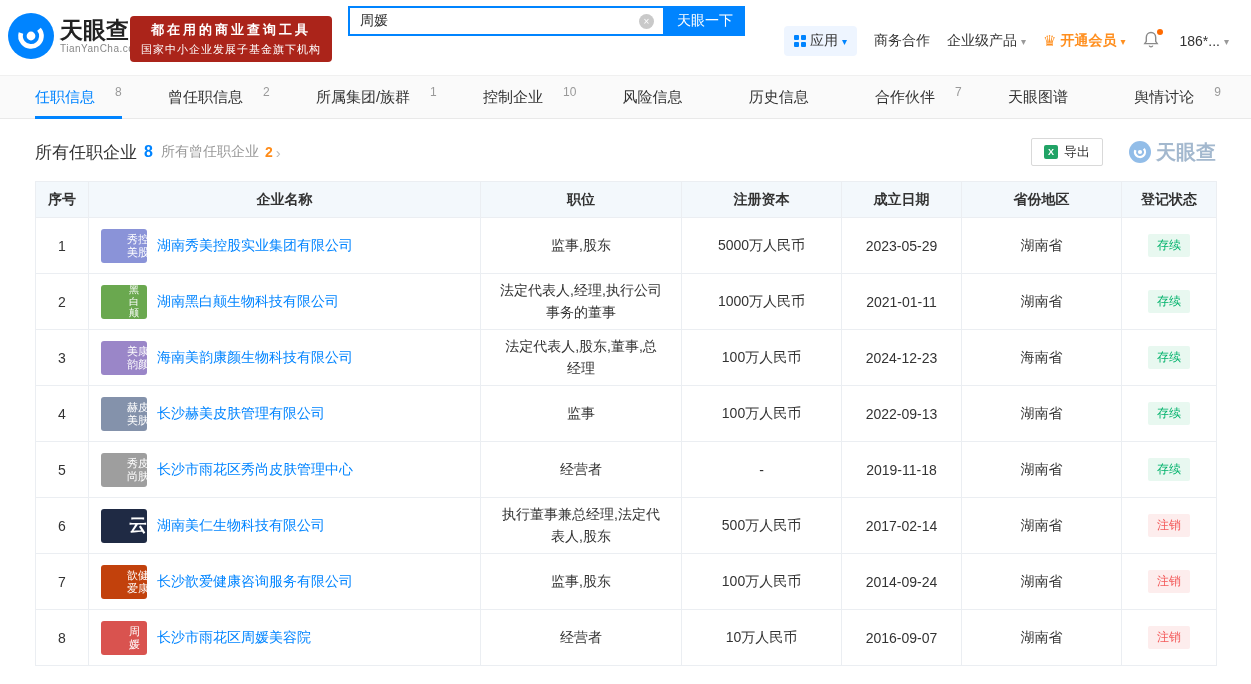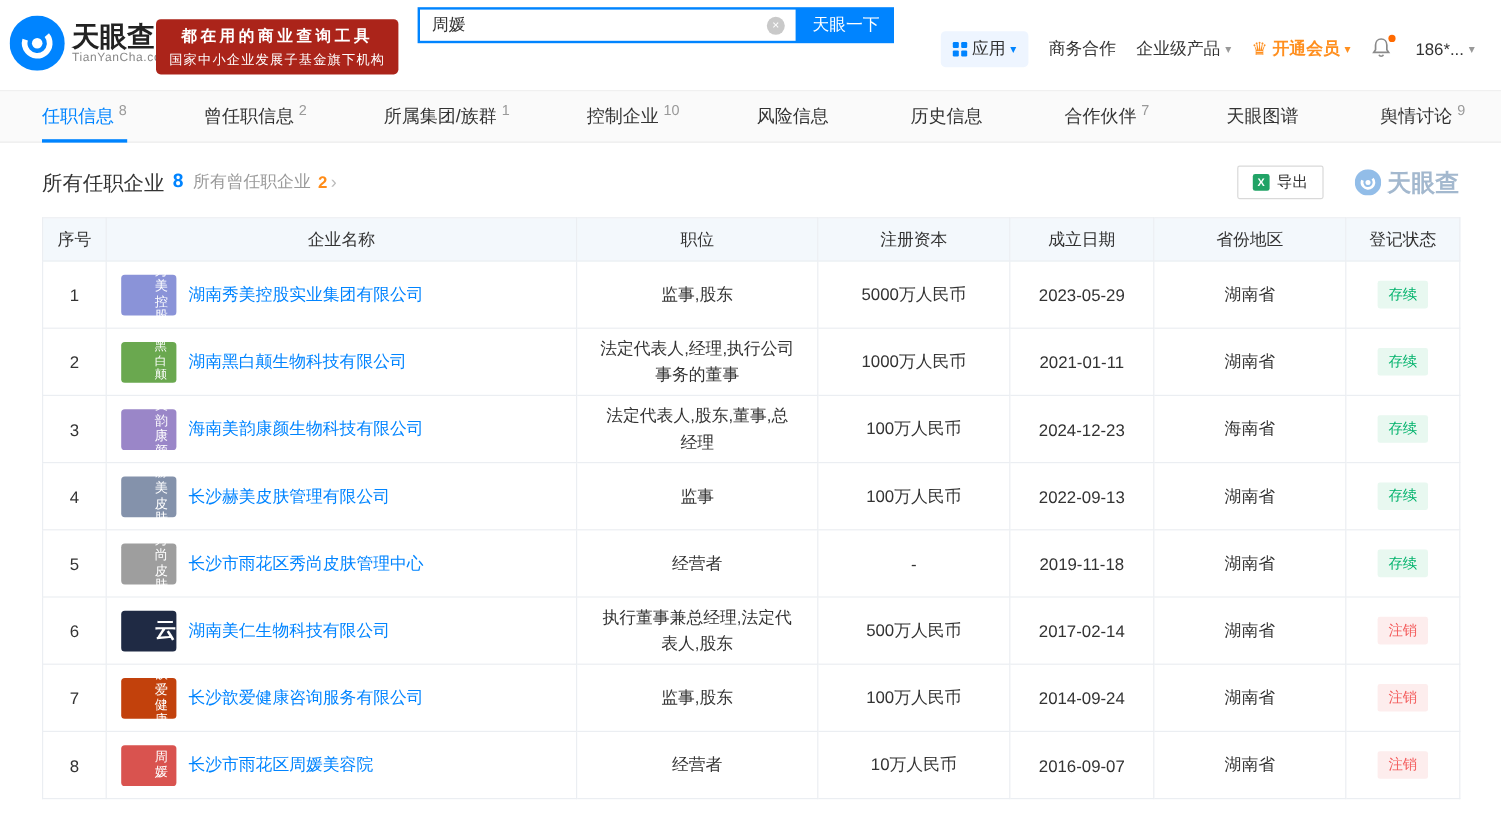--- a/index.html
+++ b/index.html
@@ -47,21 +47,21 @@
   .crown { font-size:15px; }
   .bell-wrap { position:relative; width:20px; height:20px; cursor:pointer; }
   .bell-wrap svg { width:18px; height:18px; }
   .bell-dot { position:absolute; top:-2px; right:-1px; width:6px; height:6px; border-radius:50%;
     background:#ff6a00; }
 
   
   .tabbar { position:absolute; top:75px; left:0; width:1251px; height:44px; background:#fafafa;
     border-top:1px solid #f0f0f0; border-bottom:1px solid #e9e9e9; display:flex;
     justify-content:space-between; padding:0 30px 0 35px; }
-  .tab { display:flex; align-items:center; gap:4px; font-size:15px; color:#333; position:relative;
+  .tab { display:flex; align-items:center; gap:20px; font-size:15px; color:#333; position:relative;
     cursor:pointer; }
   .tab .count { font-size:12px; color:#999; position:relative; top:-5px; }
   .tab.active { color:#0084ff; }
   .tab.active::after { content:""; position:absolute; left:0; right:0; bottom:-1px; height:3px;
     background:#0084ff; }
 
   
   .content { position:absolute; top:119px; left:0; width:1251px; bottom:0; background:#fff; }
   .section-head { position:absolute; top:18px; left:35px; width:1181px; height:30px;
     display:flex; align-items:center; }
@@ -76,25 +76,25 @@
   .excel-ic { width:14px; height:14px; border-radius:2px; background:#21a366; color:#fff;
     font-size:9px; font-weight:bold; display:flex; align-items:center; justify-content:center; }
   .watermark { margin-left:26px; display:flex; align-items:center; gap:5px; opacity:.8; }
   .watermark svg { width:22px; height:22px; opacity:.75; }
   .wm-text { font-size:20px; font-weight:bold; color:#8da7c2; }
 
   
   table.tbl { position:absolute; top:62px; left:35px; width:1181px; border-collapse:collapse;
     table-layout:fixed; }
   .tbl th, .tbl td { border:1px solid #ebeef2; }
-  .tbl th { background:#f3f8fc; height:36px; font-size:14px; font-weight:normal; color:#333; }
+  .tbl th { background:#f3f8fc; height:36px; font-size:14px; font-weight:bold; color:#333; }
   .tbl td { height:56px; font-size:14px; color:#333; text-align:center; vertical-align:middle; }
   .cc { display:flex; align-items:center; padding:0 8px 0 12px; text-align:left; }
   .clogo { width:46px; height:34px; border-radius:3px; flex:none; color:#fff; display:flex;
-    flex-direction:column; align-items:center; justify-content:center; line-height:1.15; cursor:pointer;padding-left:28px; }
+    align-items:center; justify-content:center; line-height:1.15; cursor:pointer;padding-left:28px; }
   .clogo .l { font-size:11px; }
   .clogo .l.s3 { font-size:10px; letter-spacing:0; }
   .clogo .l.big { font-size:18px; font-weight:bold; }
   .cname { color:#0084ff; margin-left:10px; cursor:pointer; }
   .pos { padding:0 18px; line-height:1.55; }
   .badge { display:inline-block; min-width:30px; padding:3px 9px; border-radius:2px; font-size:12px; }
 </style>
 </head>
 <body>
 

